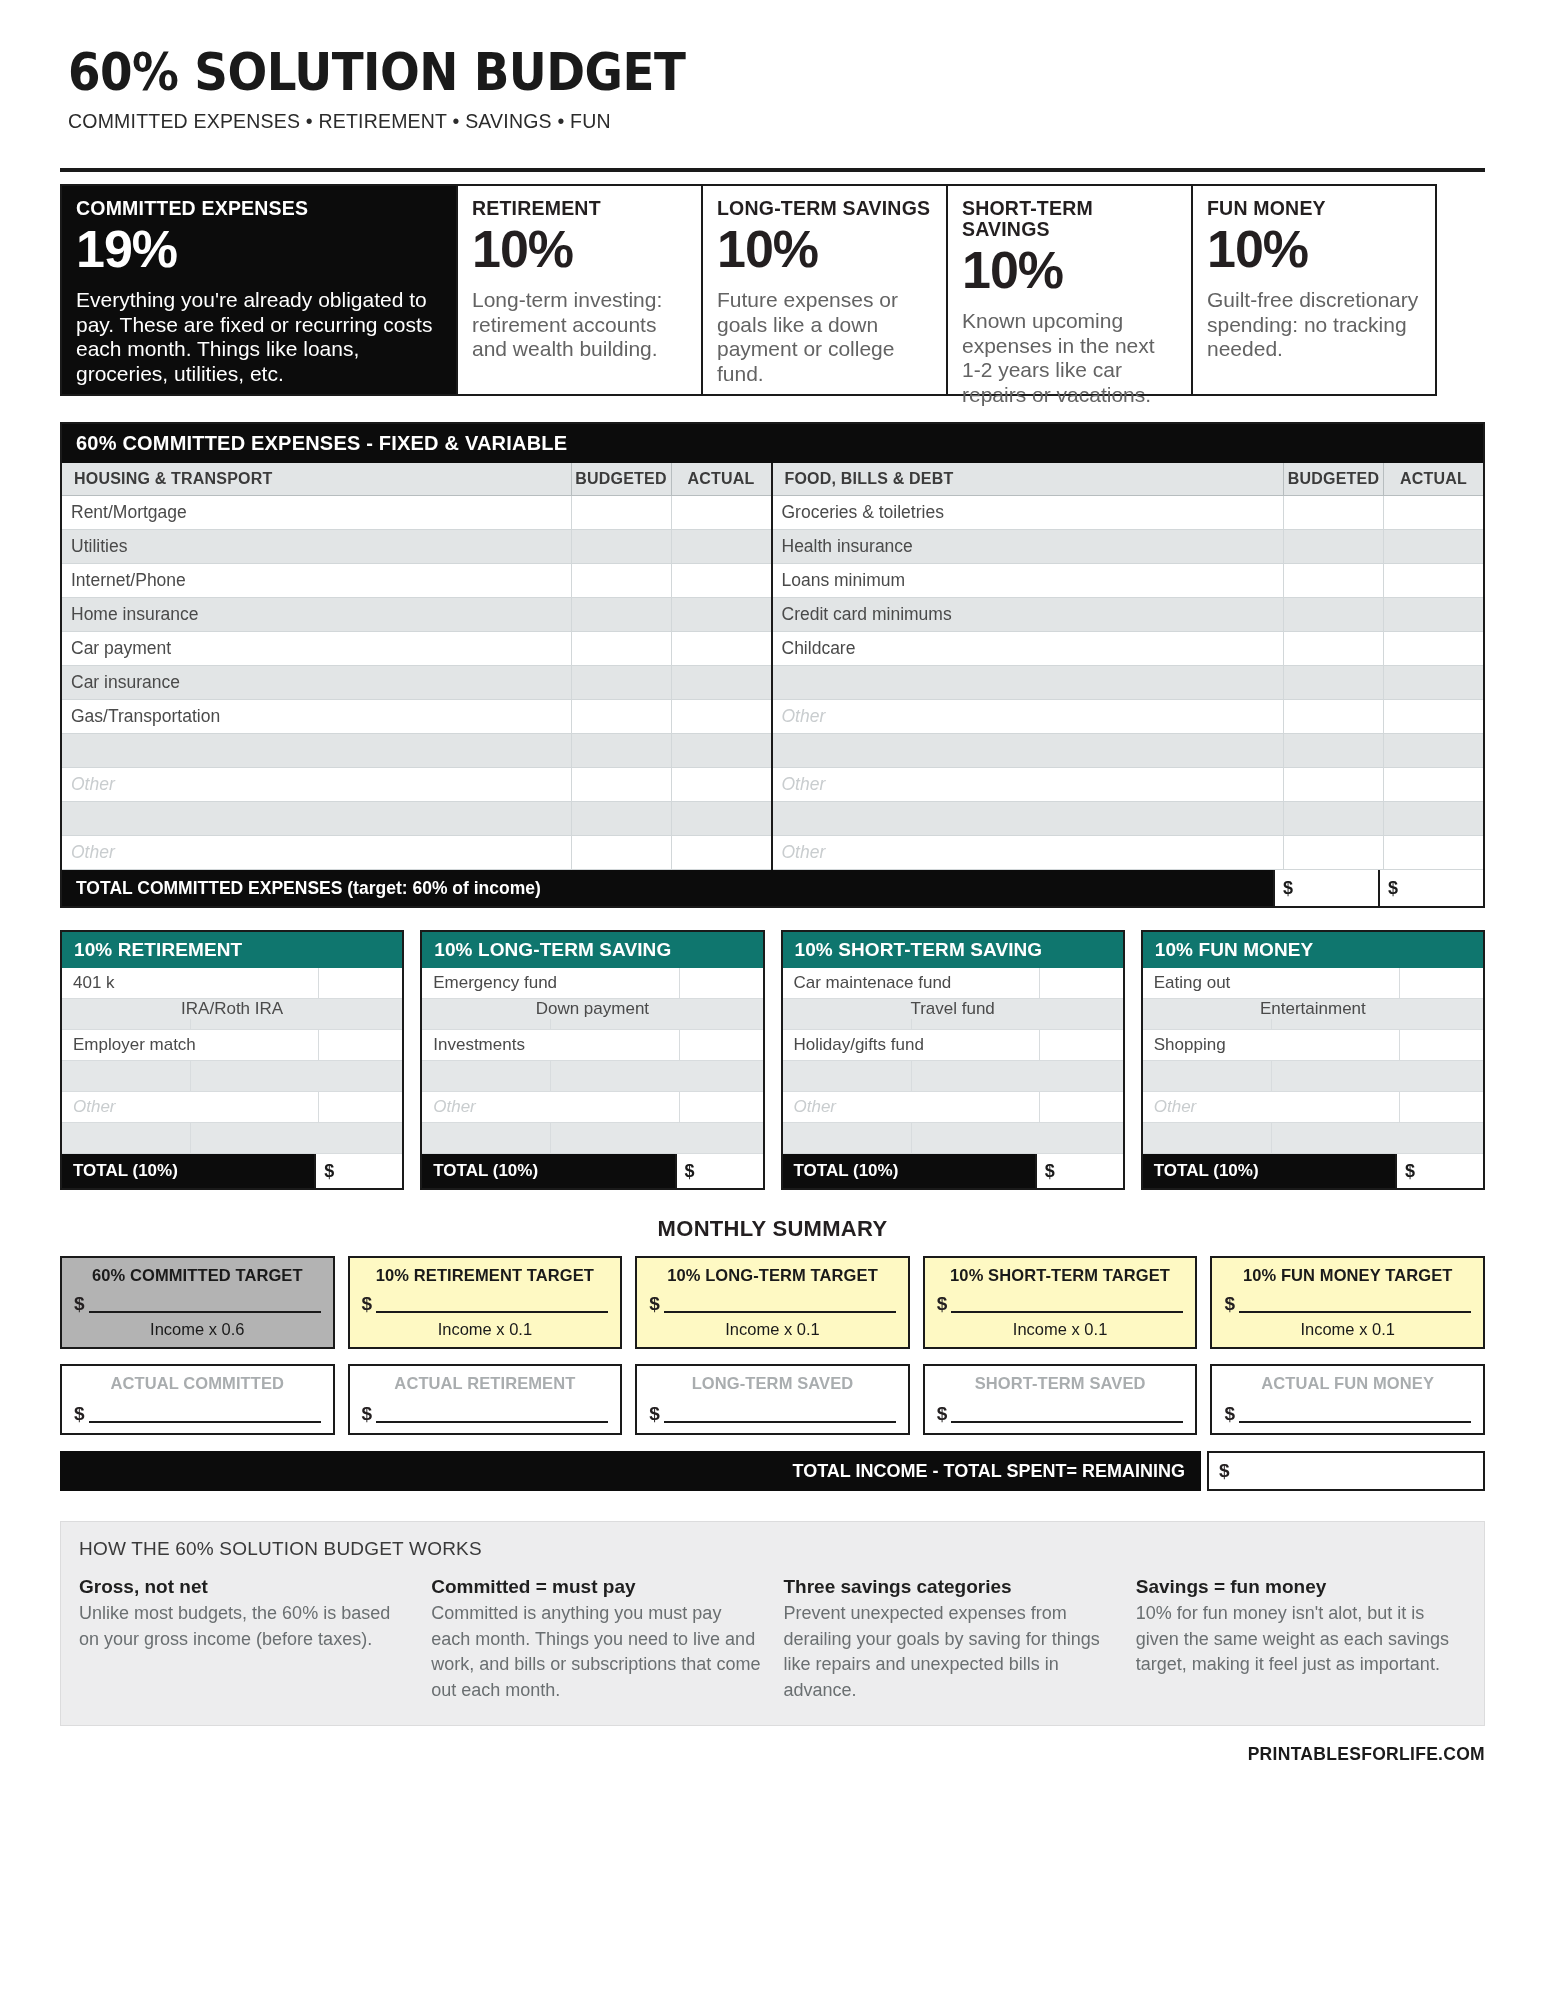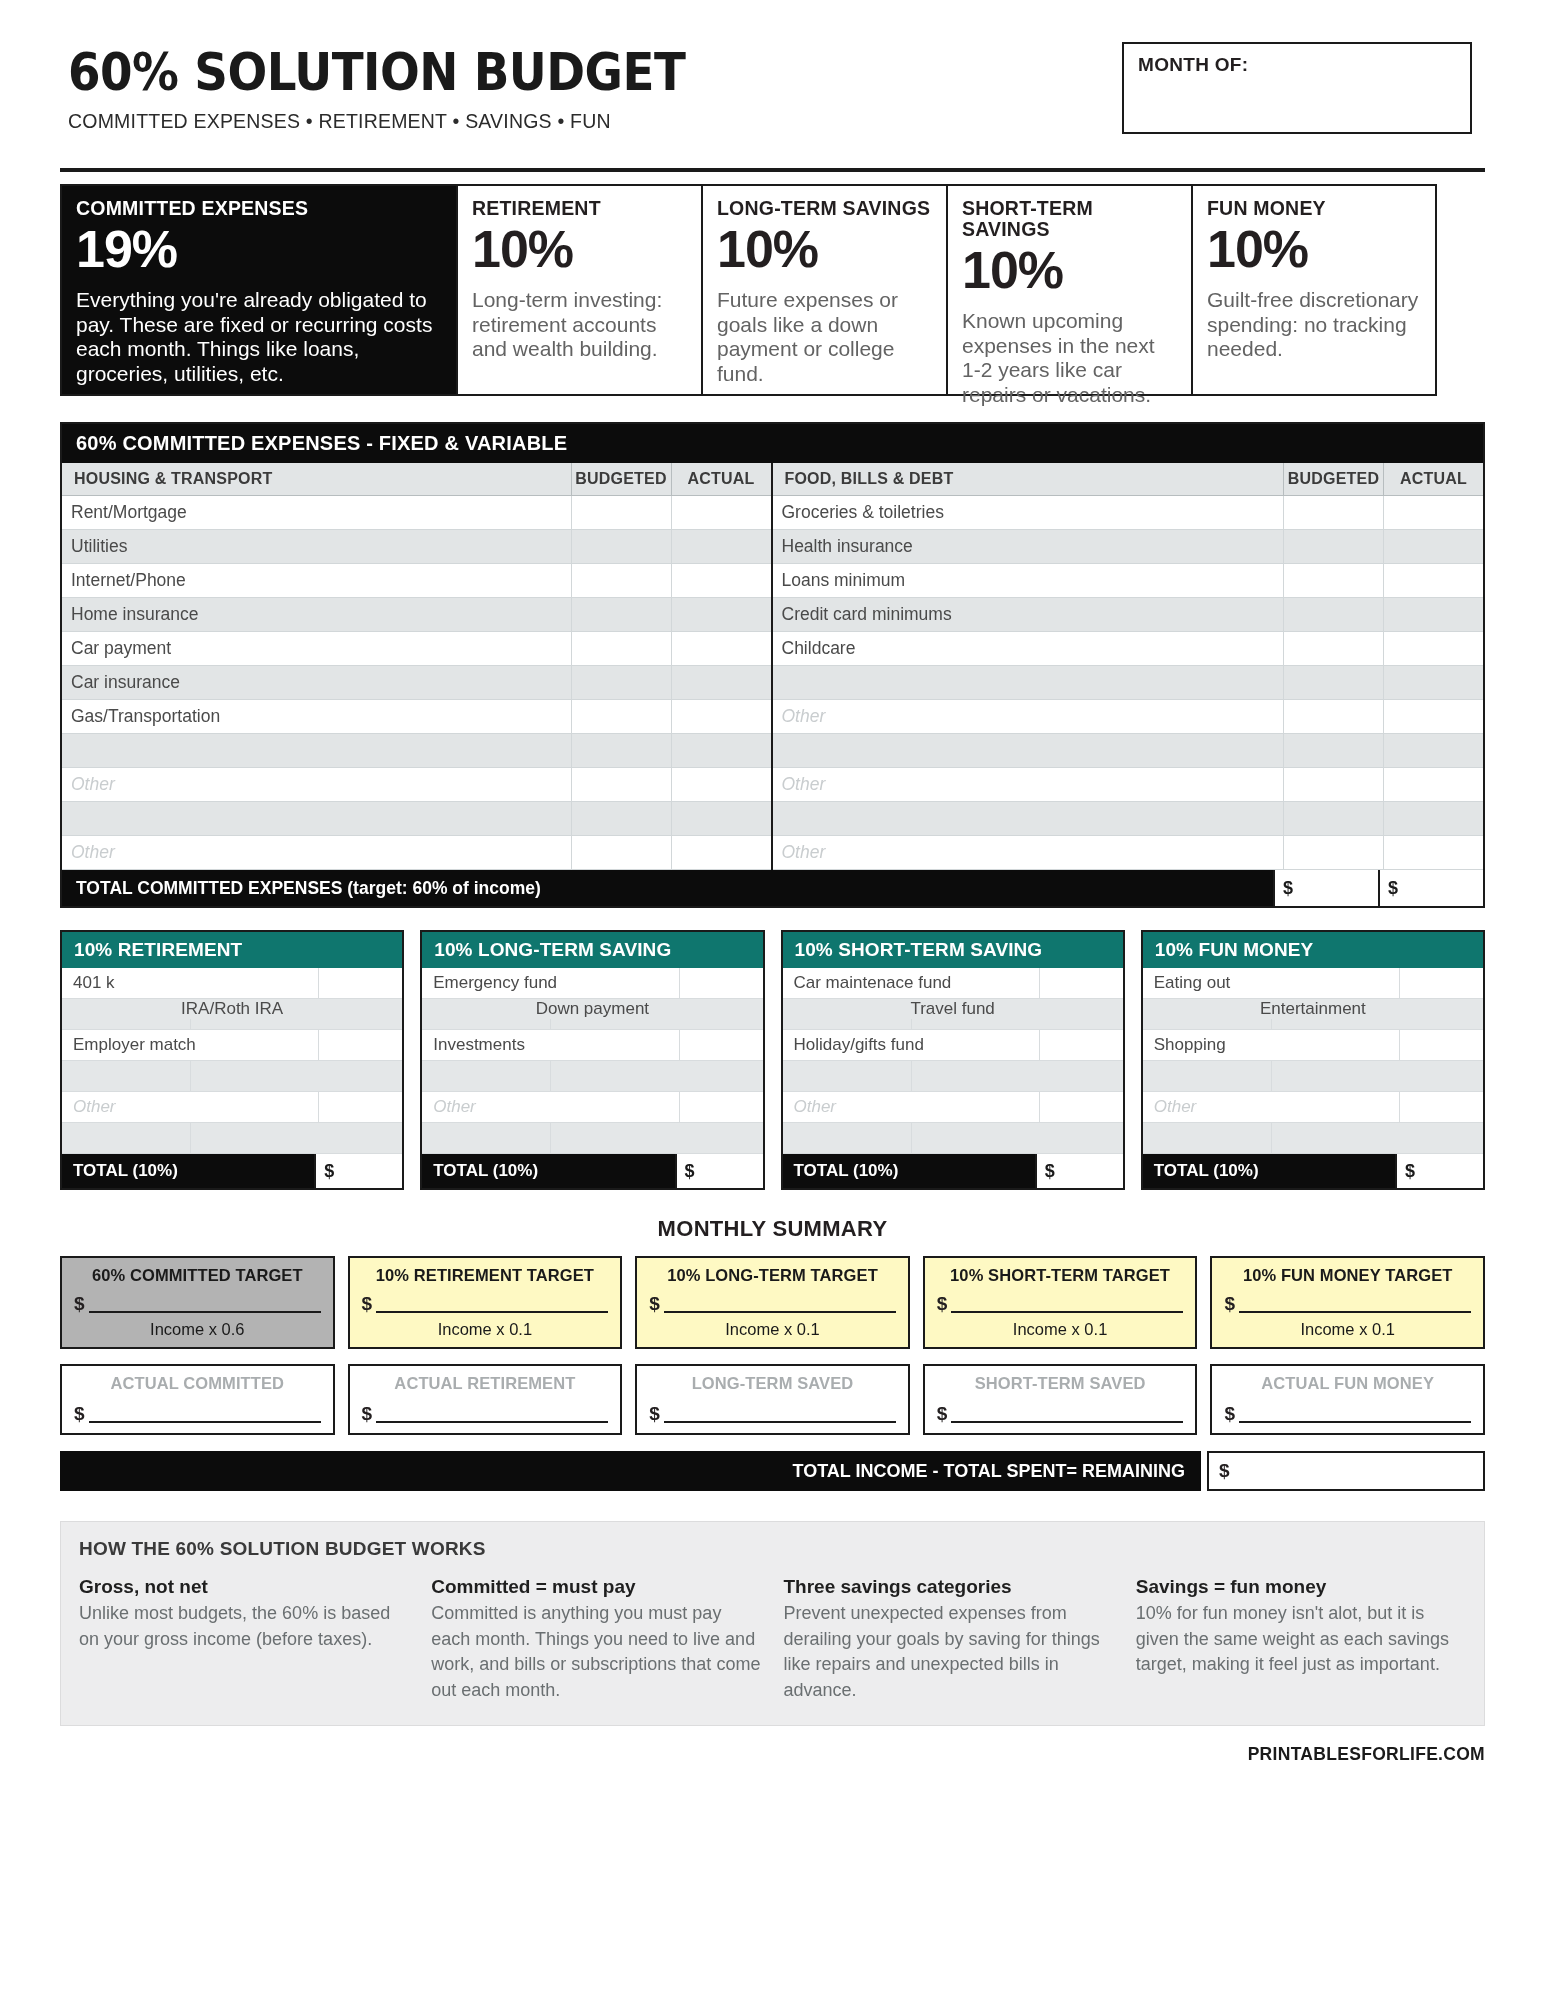--- a/index.html
+++ b/index.html
@@ -117,41 +117,37 @@
     flex: 1; background: #0c0c0c; color: #fff; display: flex; align-items: center;
     justify-content: flex-end; padding: 0 16px; font-size: 18px; font-weight: 700; height: 40px;
   }
   .remain-val {
     width: 278px; border: 2px solid #1a1a1a; background: #fff; display: flex; align-items: center;
     padding-left: 10px; font-size: 19px; font-weight: 700; height: 40px; margin-left: 6px;
   }
 
   
   .how { margin: 30px 12px 0 12px; background: #ededee; border: 1px solid #dcdcdd; padding: 16px 18px 22px 18px; }
-  .how-title { font-size: 19px; font-weight: 700; color: #3a3a3a; letter-spacing: 0.2px; }
+  .how-title { font-size: 19px; font-weight: 400; color: #3a3a3a; letter-spacing: 0.2px; }
   .how-cols { display: flex; gap: 22px; margin-top: 16px; }
   .how-col { flex: 1; }
   .how-h { font-size: 19px; font-weight: 700; color: #1f1f1f; margin-bottom: 3px; }
   .how-b { font-size: 18px; line-height: 1.42; color: #6a6f71; }
 
   .footer { margin: 18px 12px 0 12px; text-align: right; font-size: 17.5px; font-weight: 700; letter-spacing: 0.3px; color: #1a1a1a; }
 </style>
 </head>
 <body>
 
 <div class="page">
 
   <div class="header">
     <div class="title-wrap">
       <div class="main-title">60% SOLUTION BUDGET</div>
       <div class="subtitle">COMMITTED EXPENSES • RETIREMENT • SAVINGS • FUN</div>
-    </div>
-    <div class="month-box">
-      <div class="month-box-label">MONTH OF:</div>
-      <div></div>
     </div>
   </div>
 
   <div class="rule"></div>
 
   <div class="cards">
     <div class="card dark c-w1">
       <div class="card-title">COMMITTED EXPENSES</div>
       <div class="card-pct">19%</div>
       <div class="card-desc">Everything you're already obligated to pay. These are fixed or recurring costs each month. Things like loans, groceries, utilities, etc.</div>

